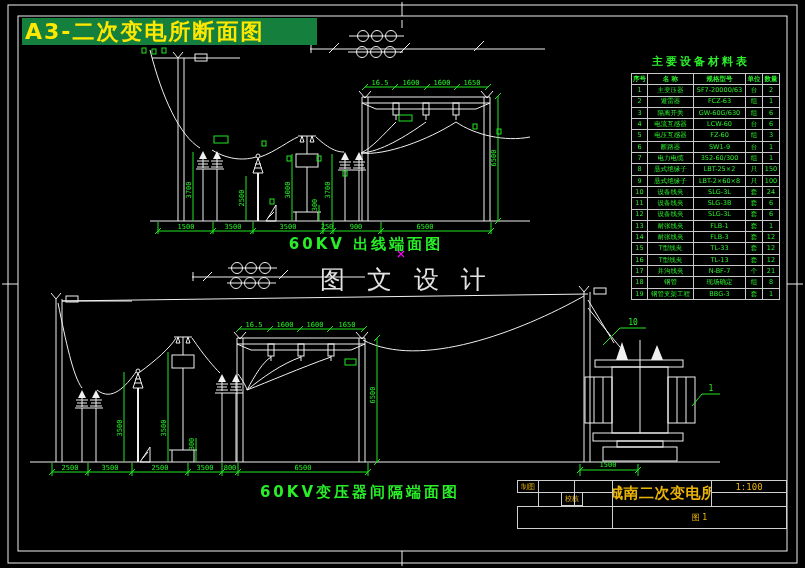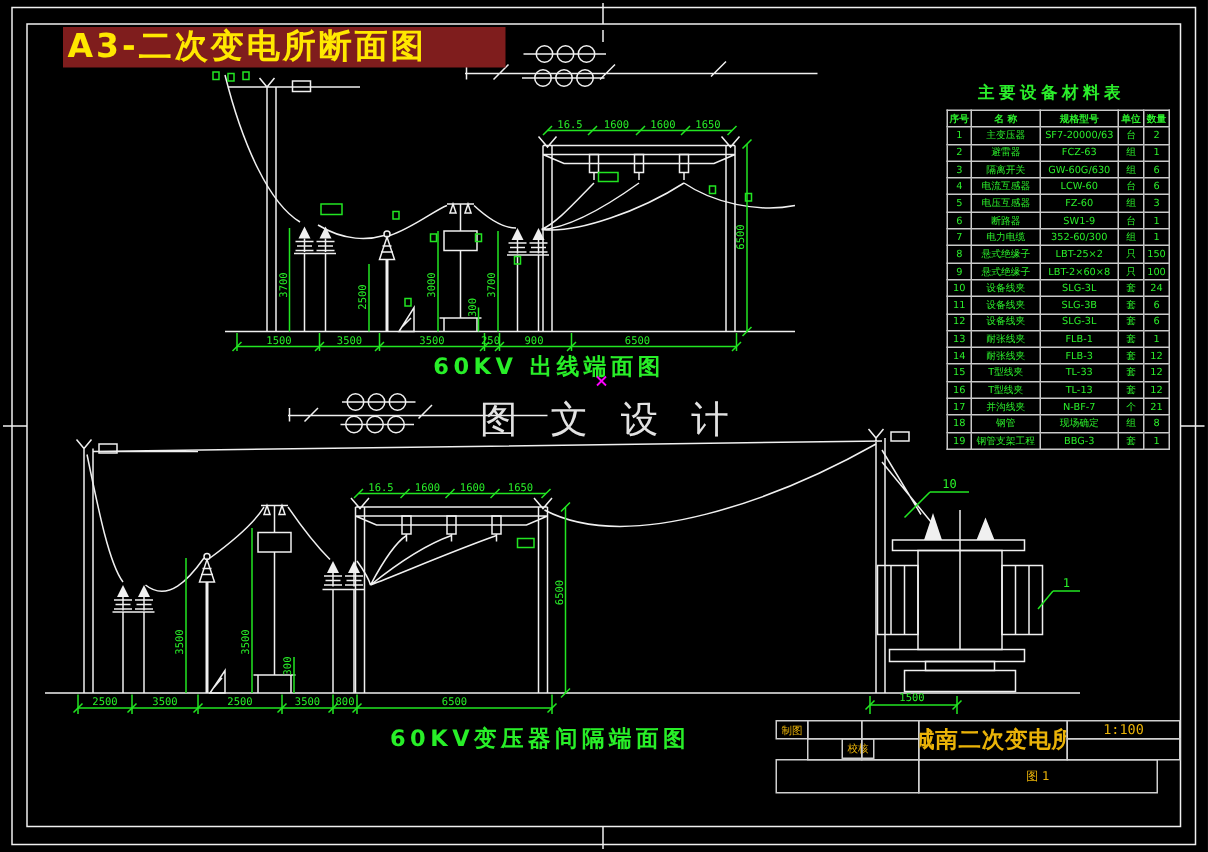--- a/index.html
+++ b/index.html
@@ -5,21 +5,21 @@
   html,body{margin:0;padding:0;background:#111;}
   #page{position:relative;width:805px;height:568px;background:#000;overflow:hidden;
         font-family:"DejaVu Sans",sans-serif;}
   svg{position:absolute;left:0;top:0;}
   .w{stroke:#f0f0f0;stroke-width:1;fill:none;}
   .wf{fill:#f0f0f0;stroke:none;}
   .g{stroke:#22e522;stroke-width:1;fill:none;}
   text.dim{fill:#28ef28;font-family:"DejaVu Sans Mono",monospace;font-size:7px;}
   text.glbl{fill:#28ef28;font-family:"DejaVu Sans",sans-serif;font-weight:bold;font-size:15px;letter-spacing:3px;}
   text.co{fill:#28ef28;font-family:"DejaVu Sans Mono",monospace;font-size:8px;}
-  #banner{position:absolute;left:42px;top:18px;width:292px;height:27px;background:#7f1d1d;
+  #banner{position:absolute;left:22px;top:18px;width:292px;height:27px;background:#15803d;
           color:#ffe800;font-weight:bold;font-size:22px;line-height:27px;letter-spacing:2px;
           padding-left:3px;white-space:nowrap;z-index:5;}
   #watermark{position:absolute;left:320px;top:263px;width:190px;height:34px;color:#e2e2e2;
           font-size:25px;letter-spacing:7px;white-space:nowrap;z-index:4;}
   
   #eqt{position:absolute;left:631px;top:54px;width:140px;z-index:4;}
   #eqt .ttl{text-align:center;color:#2bef2b;font-size:11px;font-weight:bold;letter-spacing:3px;margin-bottom:4px;}
   #eqt table{border-collapse:collapse;width:139px;table-layout:fixed;}
   #eqt th,#eqt td{border:1px solid #c9c9c9;color:#2bef2b;font-size:6.5px;line-height:1;
       height:10.3px;padding:0 1px;text-align:center;overflow:hidden;white-space:nowrap;
@@ -397,16 +397,16 @@
     <div class="cell lab" style="left:0;top:0;width:22px;height:13px;">制图</div>
     <div class="cell" style="left:21px;top:0;width:37px;height:13px;"></div>
     <div class="cell" style="left:57px;top:0;width:39px;height:13px;"></div>
     <div class="cell lab" style="left:0;top:12px;width:22px;height:14px;margin-left:44px;">校核</div>
     <div class="cell" style="left:21px;top:12px;width:37px;height:15px;"></div>
     <div class="cell" style="left:57px;top:12px;width:39px;height:15px;"></div>
     <div class="cell dtitle" style="left:95px;top:0;width:100px;height:27px;">城南二次变电所断面图</div>
     <div class="cell scale" style="left:194px;top:0;width:76px;height:13px;">1:100</div>
     <div class="cell" style="left:194px;top:12px;width:76px;height:15px;"></div>
     <div class="cell" style="left:0;top:26px;width:96px;height:23px;"></div>
-    <div class="cell sheet" style="left:95px;top:26px;width:160px;height:23px;">图 1</div>
+    <div class="cell sheet" style="left:95px;top:26px;width:175px;height:23px;">图 1</div>
   </div>
 
 </div>
 
 </body></html>

